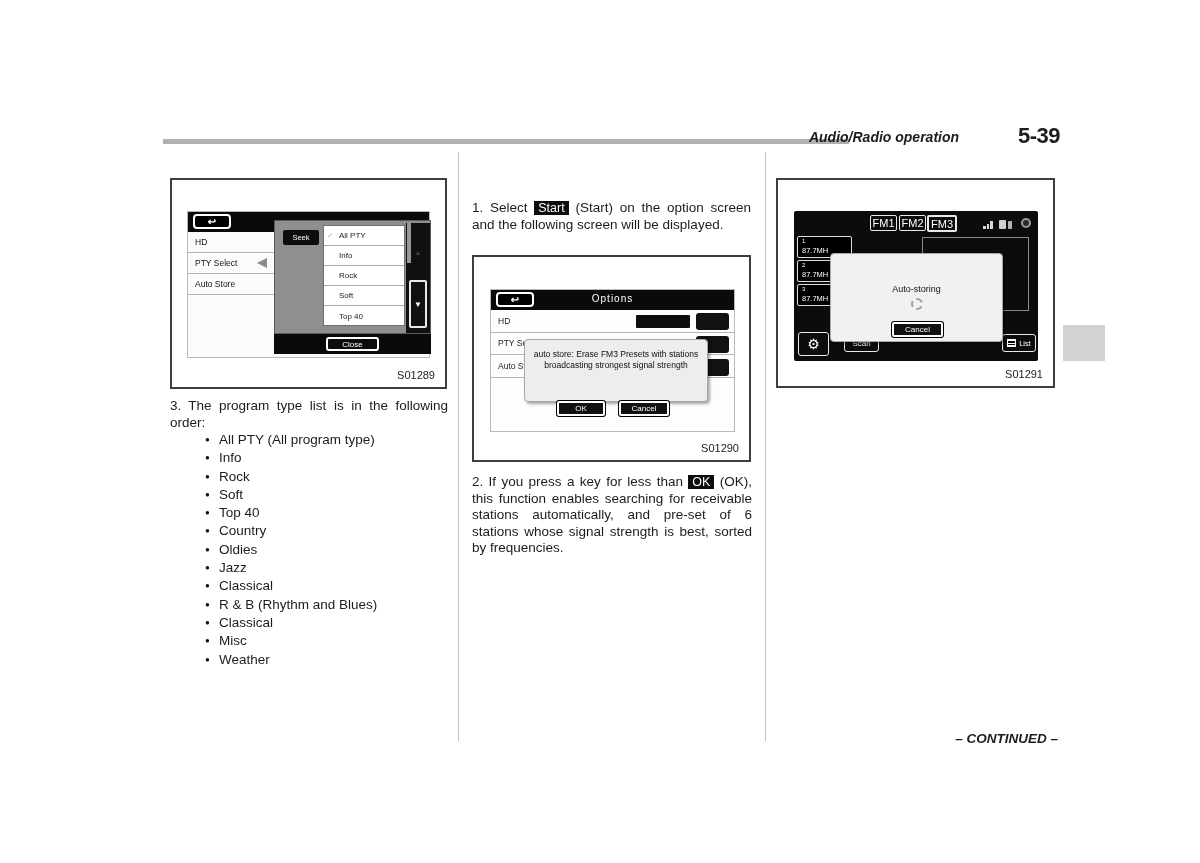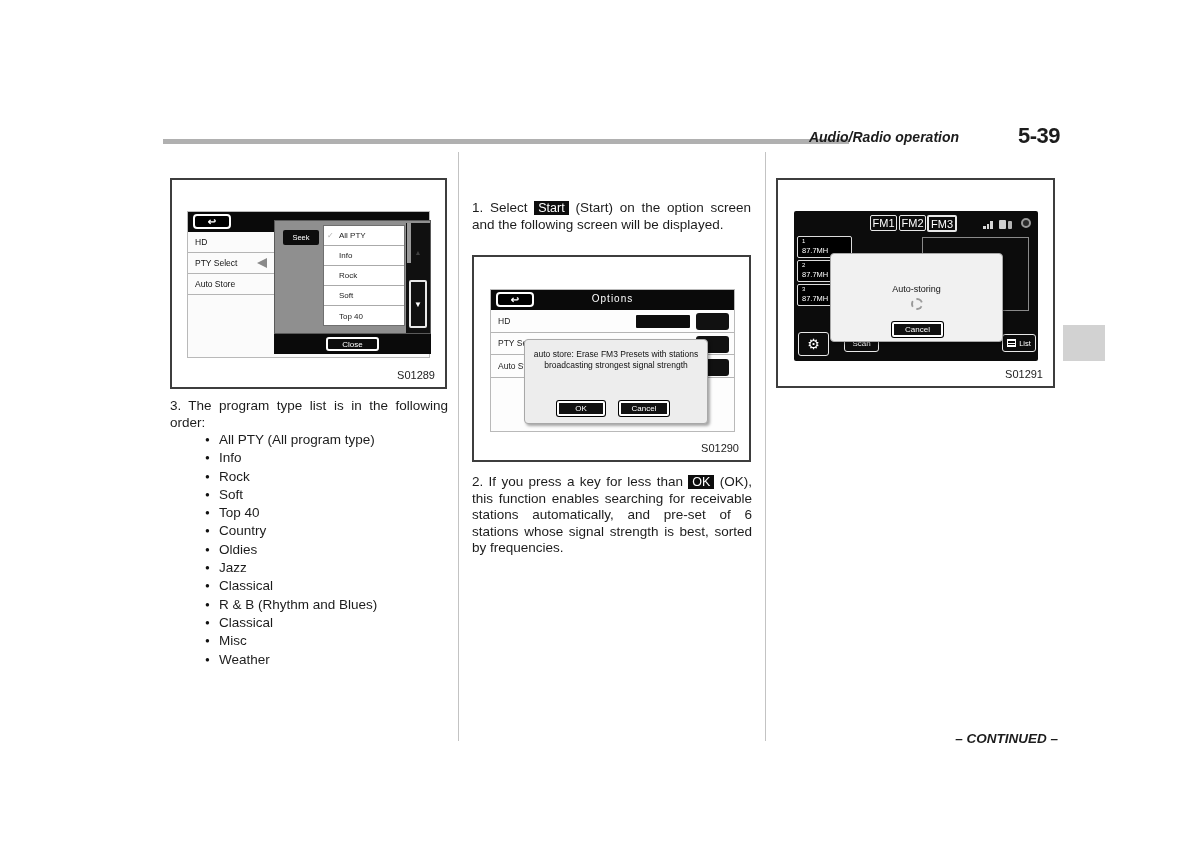--- a/index.html
+++ b/index.html
@@ -75,21 +75,21 @@
   #fig2 .screen { position:absolute; left:16px; top:32px; width:245px; height:143px;
                   background:#fdfdfd; border:1px solid #b9b9b9; }
   #fig2 .opt-title { position:absolute; left:0; right:0; top:3px; text-align:center; color:#fff; font-size:10px; letter-spacing:1px; }
   #fig2 .opt-row { position:absolute; left:0; right:0; height:22.5px; border-bottom:1px solid #b5b5b5;
                    font-size:8.5px; display:flex; align-items:center; padding-left:7px; }
   .ghost-btn-outline { position:absolute; left:143px; top:23px; width:58px; height:17px; background:#0d0d0d;
                        border:2px solid #fff; border-radius:3px; }
   .ghost-btn { position:absolute; width:33px; height:17px; background:#111; border-radius:3px; }
   .dlg { position:absolute; background:#ededed; border:1px solid #a8a8a8; border-radius:4px;
          box-shadow:2px 2px 3px rgba(0,0,0,0.35); z-index:5;margin-top:20px; }
-  #fig2 .dlg { left:33px; top:29px; width:184px; height:85px; }
+  #fig2 .dlg { left:33px; top:29px; width:184px; height:63px; }
   #fig2 .dlg-msg { margin:9px auto 0; width:172px; text-align:center; font-size:8.5px; line-height:11px; color:#111; }
   .dlg-btn { position:absolute; background:#111; border:2px solid #fff; border-radius:2px;
              box-shadow:0 0 0 1px #000; color:#fff; font-size:8px;
              display:flex; align-items:center; justify-content:center; }
   #fig2 .ok-btn { left:32px; top:61px; width:48px; height:15px; }
   #fig2 .cancel-btn { left:94px; top:61px; width:50px; height:15px; }
 
   
   #fig3 { left:776px; top:178px; width:279px; height:210px; }
   #fig3 .screen { position:absolute; left:16px; top:31px; width:244px; height:150px;

